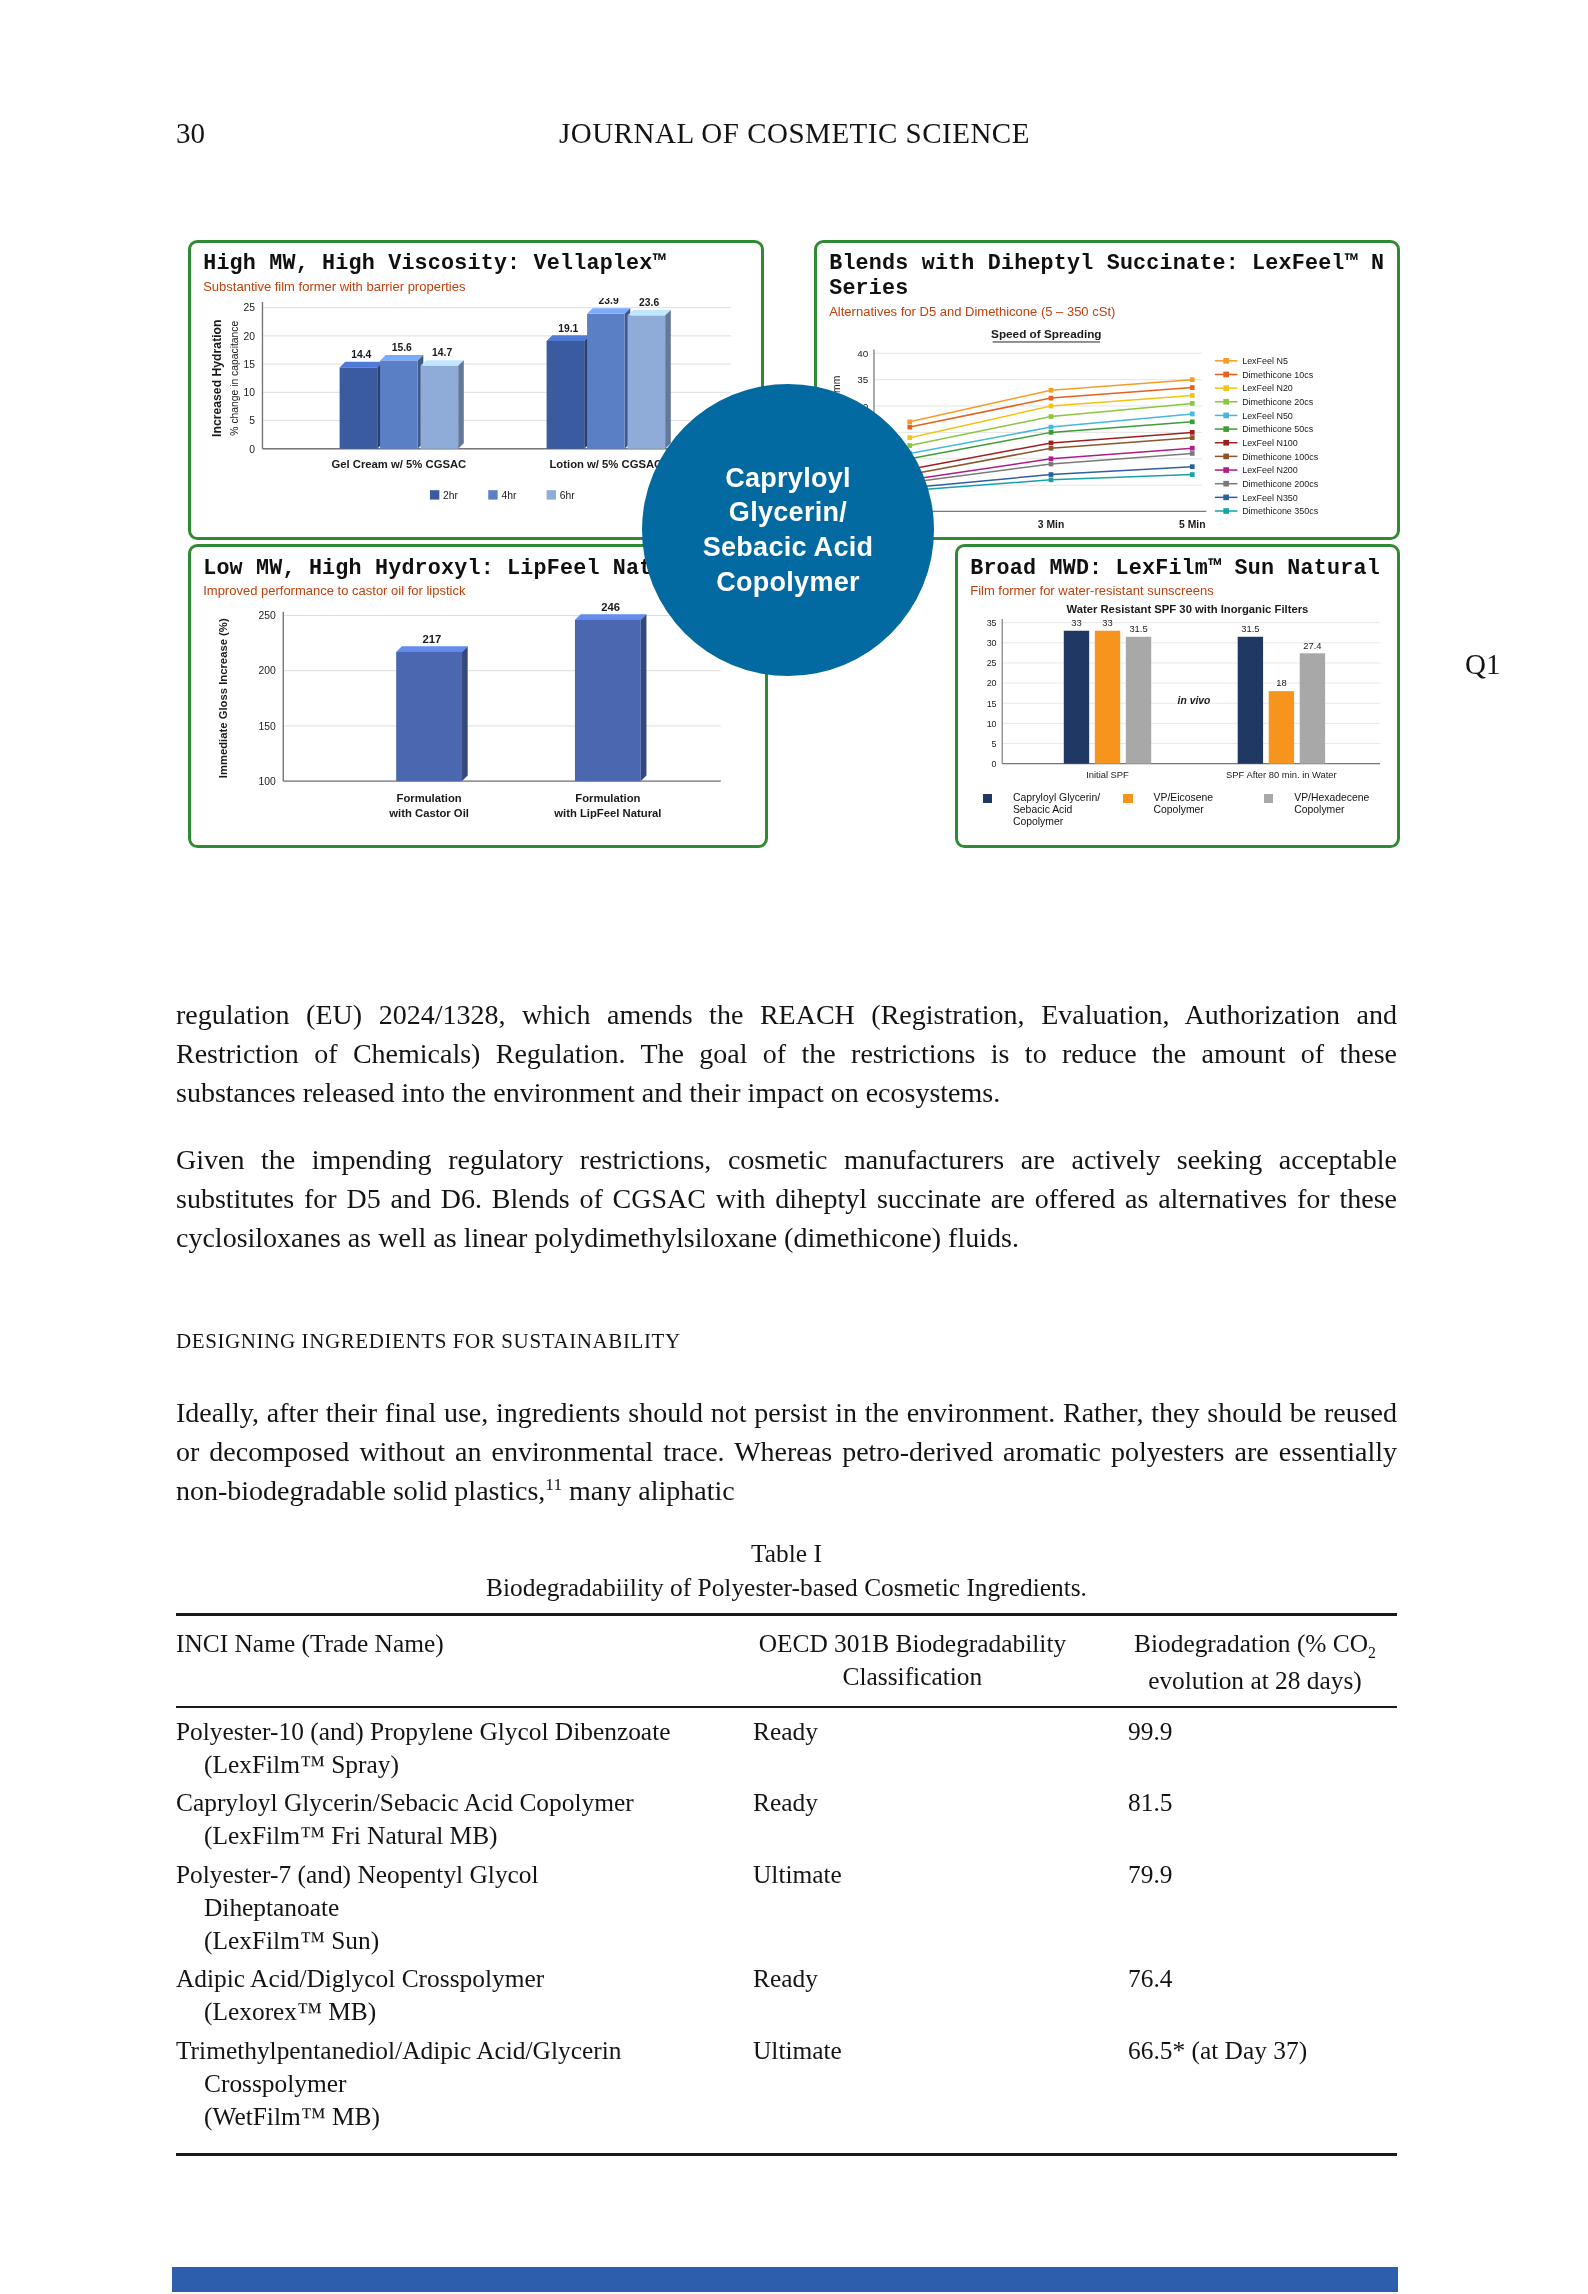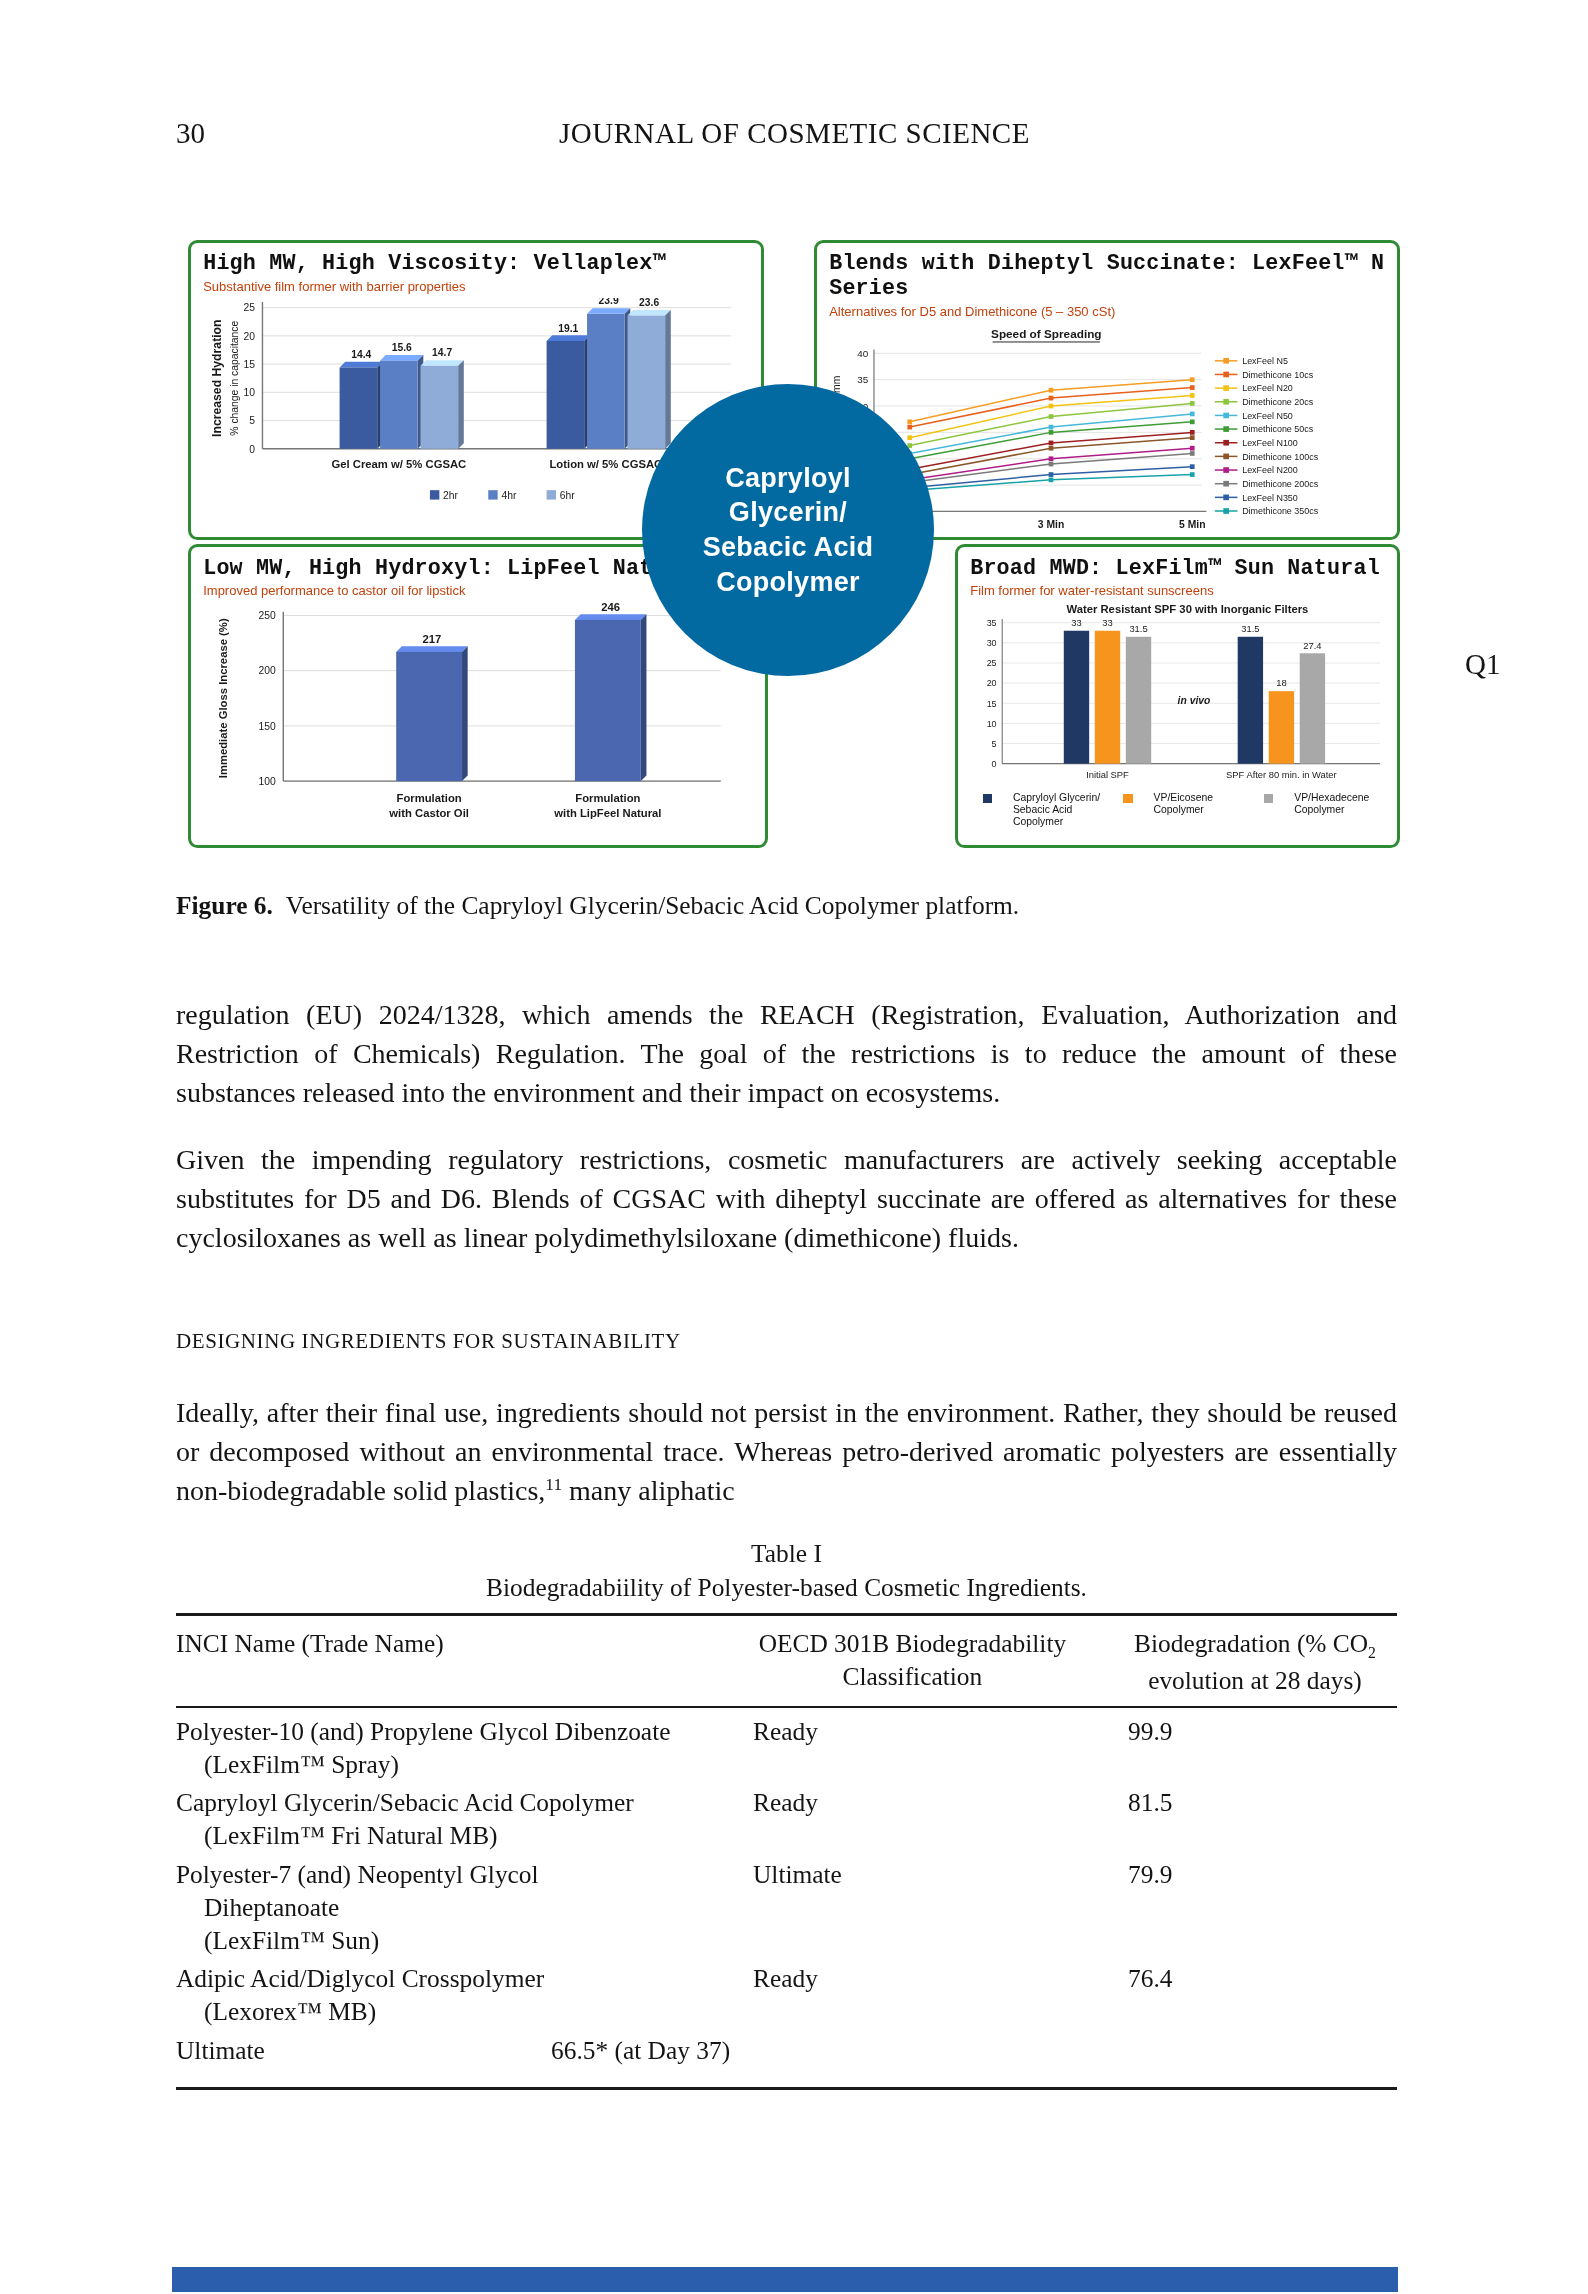--- a/index.html
+++ b/index.html
@@ -321,23 +321,20 @@
     <div class="circle" style="background: #0369a1;">
       <div>
         <div>Capryloyl</div>
         <div>Glycerin/</div>
         <div>Sebacic Acid</div>
         <div>Copolymer</div>
       </div>
     </div>
   </div>
 
-  <div class="caption">
-    <span class="cap-label">Figure 6.</span><span>Versatility of the Capryloyl Glycerin/Sebacic Acid Copolymer platform.</span>
-  </div>
 
   <div class="content">
     <p class="para">regulation (EU) 2024/1328, which amends the REACH (Registration, Evaluation, Authorization and Restriction of Chemicals) Regulation. The goal of the restrictions is to reduce the amount of these substances released into the environment and their impact on ecosystems.</p>
     <p class="para p2">Given the impending regulatory restrictions, cosmetic manufacturers are actively seeking acceptable substitutes for D5 and D6. Blends of CGSAC with diheptyl succinate are offered as alternatives for these cyclosiloxanes as well as linear polydimethylsiloxane (dimethicone) fluids.</p>
 
     <h2 class="section-heading">DESIGNING INGREDIENTS FOR SUSTAINABILITY</h2>
 
     <p class="para p3"><span>Ideally, after their final use, ingredients should not persist in the environment. Rather, they should be reused or decomposed without an environmental trace. Whereas petro-derived aromatic polyesters are essentially non-biodegradable solid plastics,</span><sup>11</sup><span> many aliphatic</span></p>
 
     <div class="table-block">
@@ -384,20 +381,25 @@
           </div>
           <div class="t-row">
             <div class="t-col1">
               <div>Adipic Acid/Diglycol Crosspolymer</div>
               <div class="cont">(Lexorex™ MB)</div>
             </div>
             <div class="t-col2">Ready</div>
             <div class="t-col3">76.4</div>
           </div>
           <div class="t-row">
+            <div class="t-col1">
+              <div>Trimethylpentanediol/Adipic Acid/Glycerin</div>
+              <div class="cont">Crosspolymer</div>
+              <div class="cont">(WetFilm™ MB)</div>
+            </div>
             <div class="t-col2">Ultimate</div>
             <div class="t-col3">66.5* (at Day 37)</div>
           </div>
         </div>
       <div class="t-rule"></div>
     </div>
   </div>
 
   <div class="footer-bar" style="background: rgb(43, 95, 174);"></div>
 </div>

